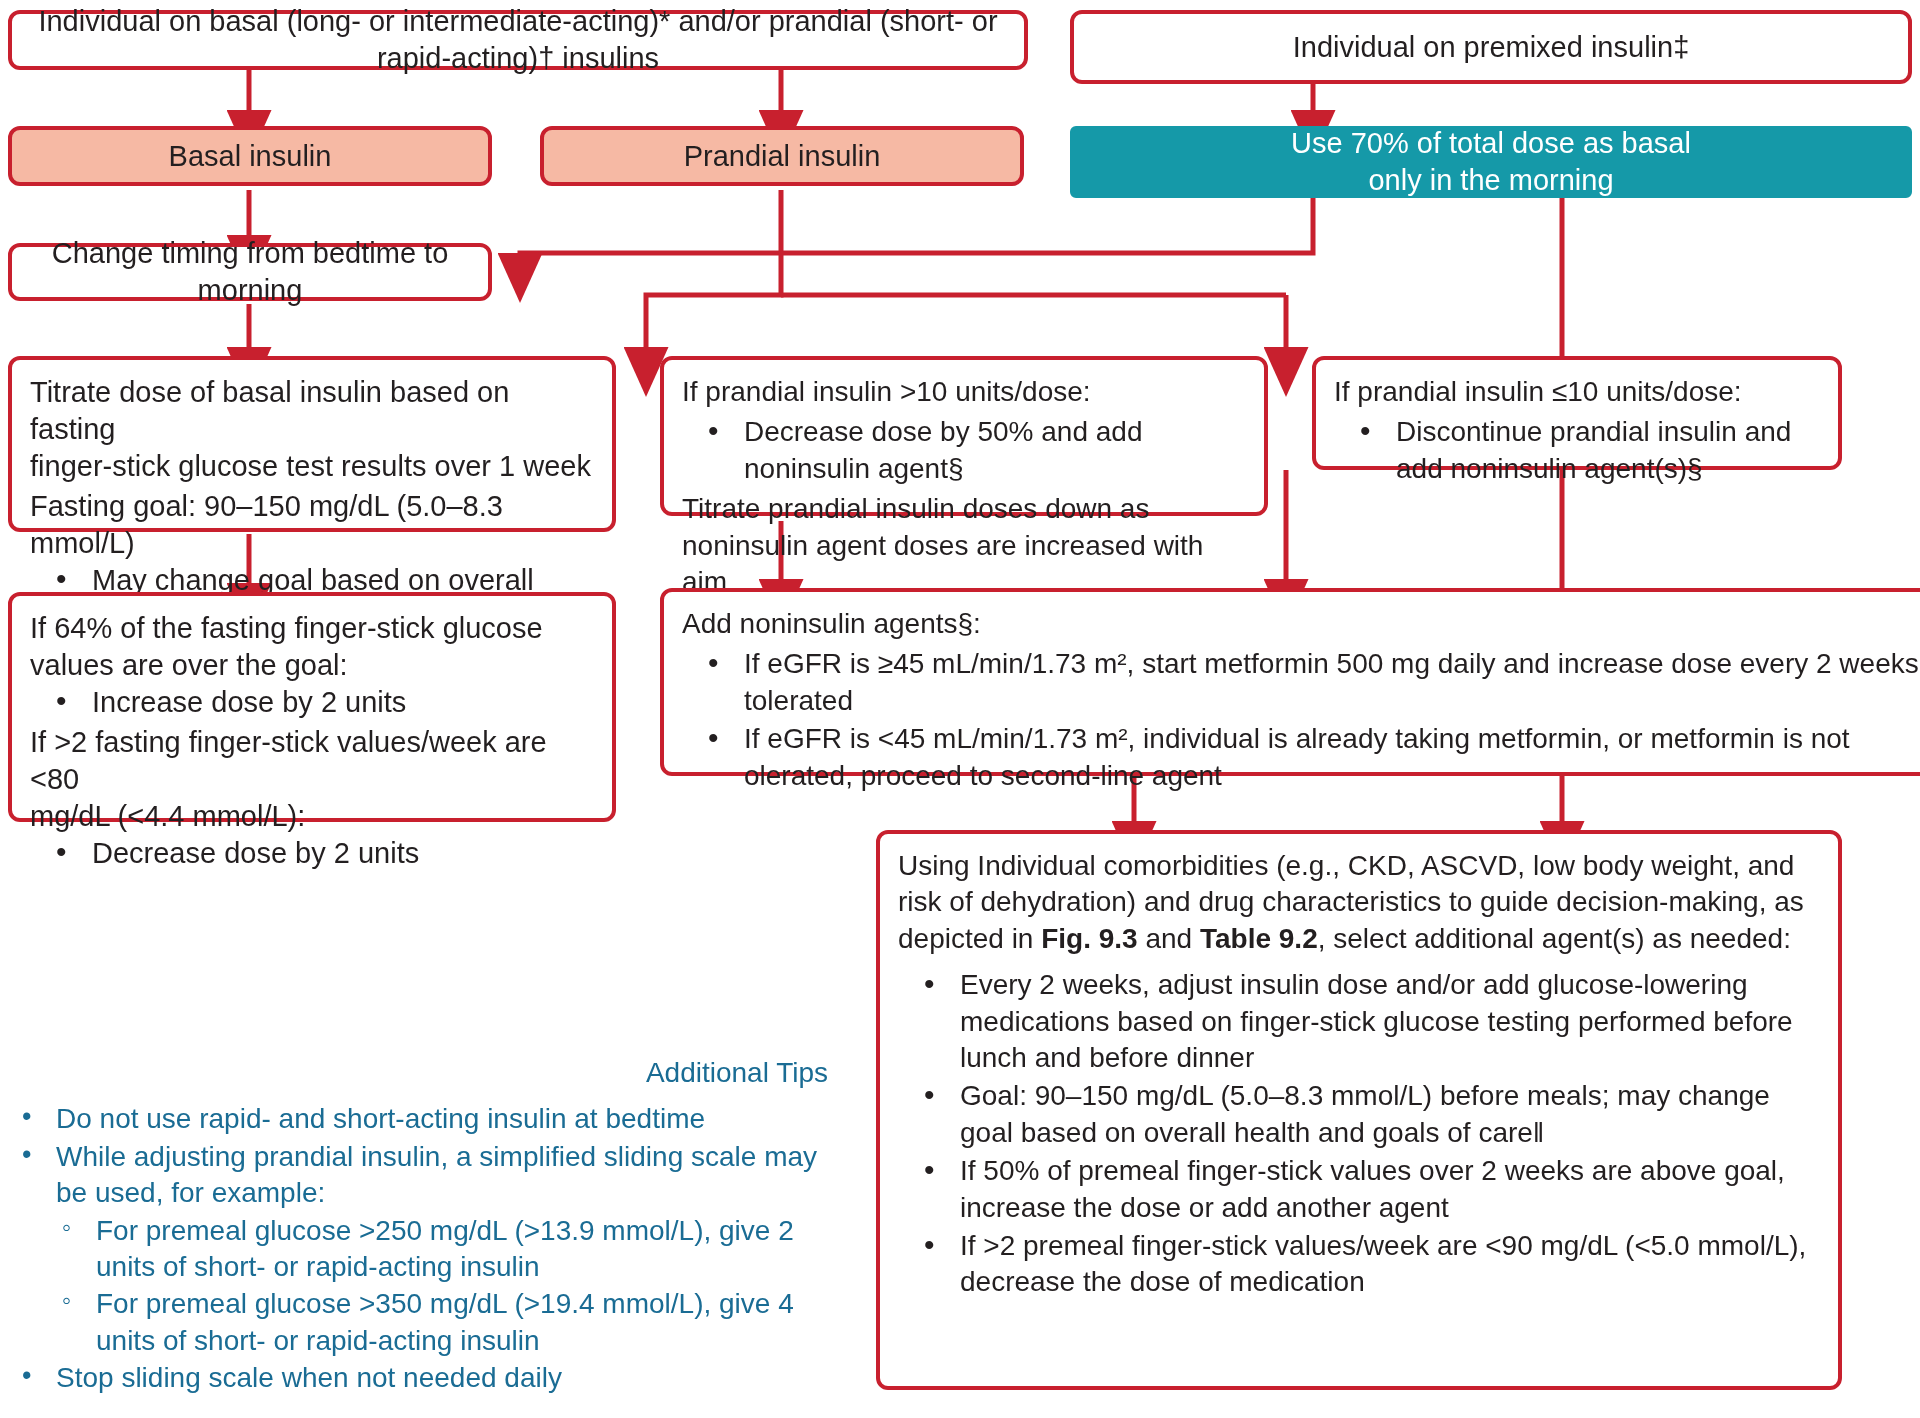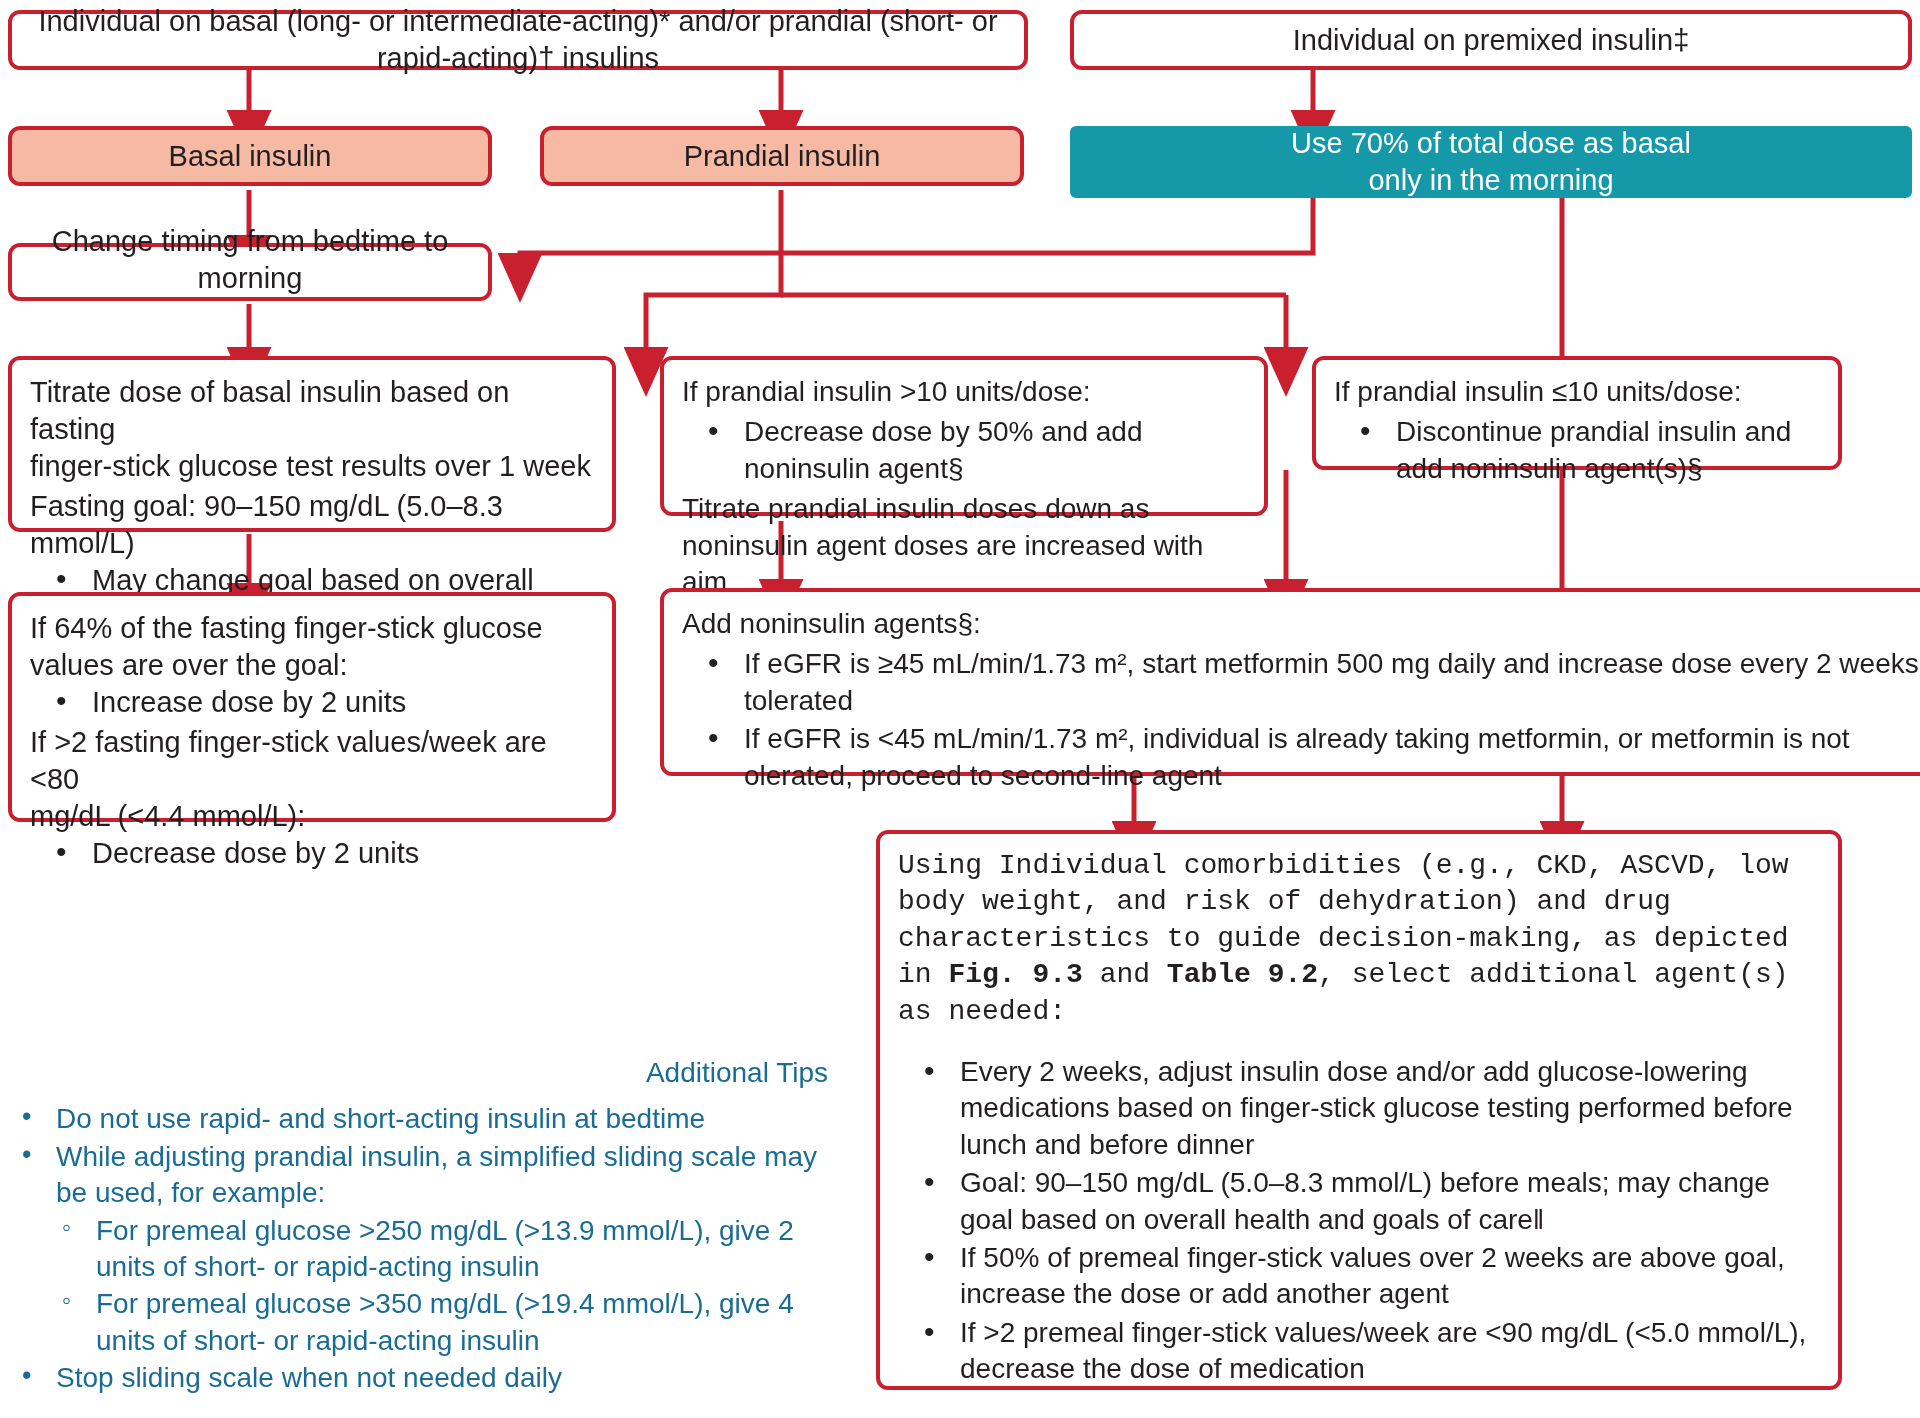--- a/index.html
+++ b/index.html
@@ -56,38 +56,38 @@
     </g>
     <g stroke="#C8202E" stroke-width="5" fill="none">
       <path d="M781,295 L1286,295"></path>
     </g>
   </svg>
 
   <div class="box ctr" style="left:8px;top:10px;width:1020px;height:60px;">
     <span class="t">Individual on basal (long- or intermediate-acting)* and/or prandial (short- or rapid-acting)† insulins</span>
   </div>
 
-  <div class="box ctr" style="left:1070px;top:10px;width:842px;height:60px;">
+  <div class="box ctr" style="left:1070px;top:10px;width:842px;height:74px;">
     <span class="t">Individual on premixed insulin‡</span>
   </div>
 
   <div class="box salmon ctr" style="left:8px;top:126px;width:484px;height:60px;">
     <span class="t">Basal insulin</span>
   </div>
 
   <div class="box salmon ctr" style="left:540px;top:126px;width:484px;height:60px;">
     <span class="t">Prandial insulin</span>
   </div>
 
   <div class="box teal ctr" style="left:1070px;top:126px;width:842px;height:72px;flex-direction:column;border-radius:6px;">
     <span class="t">Use 70% of total dose as basal</span>
     <span class="t">only in the morning</span>
   </div>
 
-  <div class="box ctr" style="left:8px;top:243px;width:484px;height:58px;align-items:flex-end;">
+  <div class="box ctr" style="left:8px;top:243px;width:484px;height:58px;">
     <span class="t">Change timing from bedtime to morning</span>
   </div>
 
   <div class="box pad" style="left:8px;top:356px;width:608px;height:176px;">
     <div class="t">
       <p class="tight">Titrate dose of basal insulin based on fasting</p>
       <p>finger-stick glucose test results over 1 week</p>
       <p class="tight">Fasting goal: 90–150 mg/dL (5.0–8.3  mmol/L)</p>
       <ul>
         <li>May change goal based on overall health and goals of care</li>
@@ -136,21 +136,21 @@
       <p>Add noninsulin agents§:</p>
       <ul>
         <li>If eGFR is ≥45 mL/min/1.73 m², start metformin 500 mg daily and increase dose every 2 weeks, as tolerated</li>
         <li>If eGFR is &lt;45 mL/min/1.73 m², individual is already taking metformin, or metformin is not olerated,  proceed to second-line agent</li>
       </ul>
     </div>
   </div>
 
   <div class="box pad" style="left:876px;top:830px;width:966px;height:560px;">
     <div class="t28">
-      <p style="margin-bottom:24px;font-family:Liberation Mono, monospace;">
+      <p style="margin-bottom:10px;">
         <span>Using Individual comorbidities (e.g., CKD, ASCVD, low body weight, and risk of dehydration) and drug characteristics to guide decision-making, as depicted in </span><b>Fig. 9.3</b><span> and </span><b>Table 9.2</b><span>, select additional agent(s) as needed:</span>
       </p>
       <ul>
         <li>Every 2 weeks, adjust insulin dose and/or add glucose-lowering medications based on finger-stick glucose testing performed before lunch and before dinner</li>
         <li>Goal: 90–150 mg/dL (5.0–8.3 mmol/L) before meals; may change goal based on overall health and goals of care‖</li>
         <li>If 50% of premeal finger-stick values over 2 weeks are above goal, increase the dose or add another agent</li>
         <li>If &gt;2 premeal finger-stick values/week are &lt;90 mg/dL (&lt;5.0 mmol/L), decrease the dose of medication</li>
       </ul>
     </div>
   </div>

